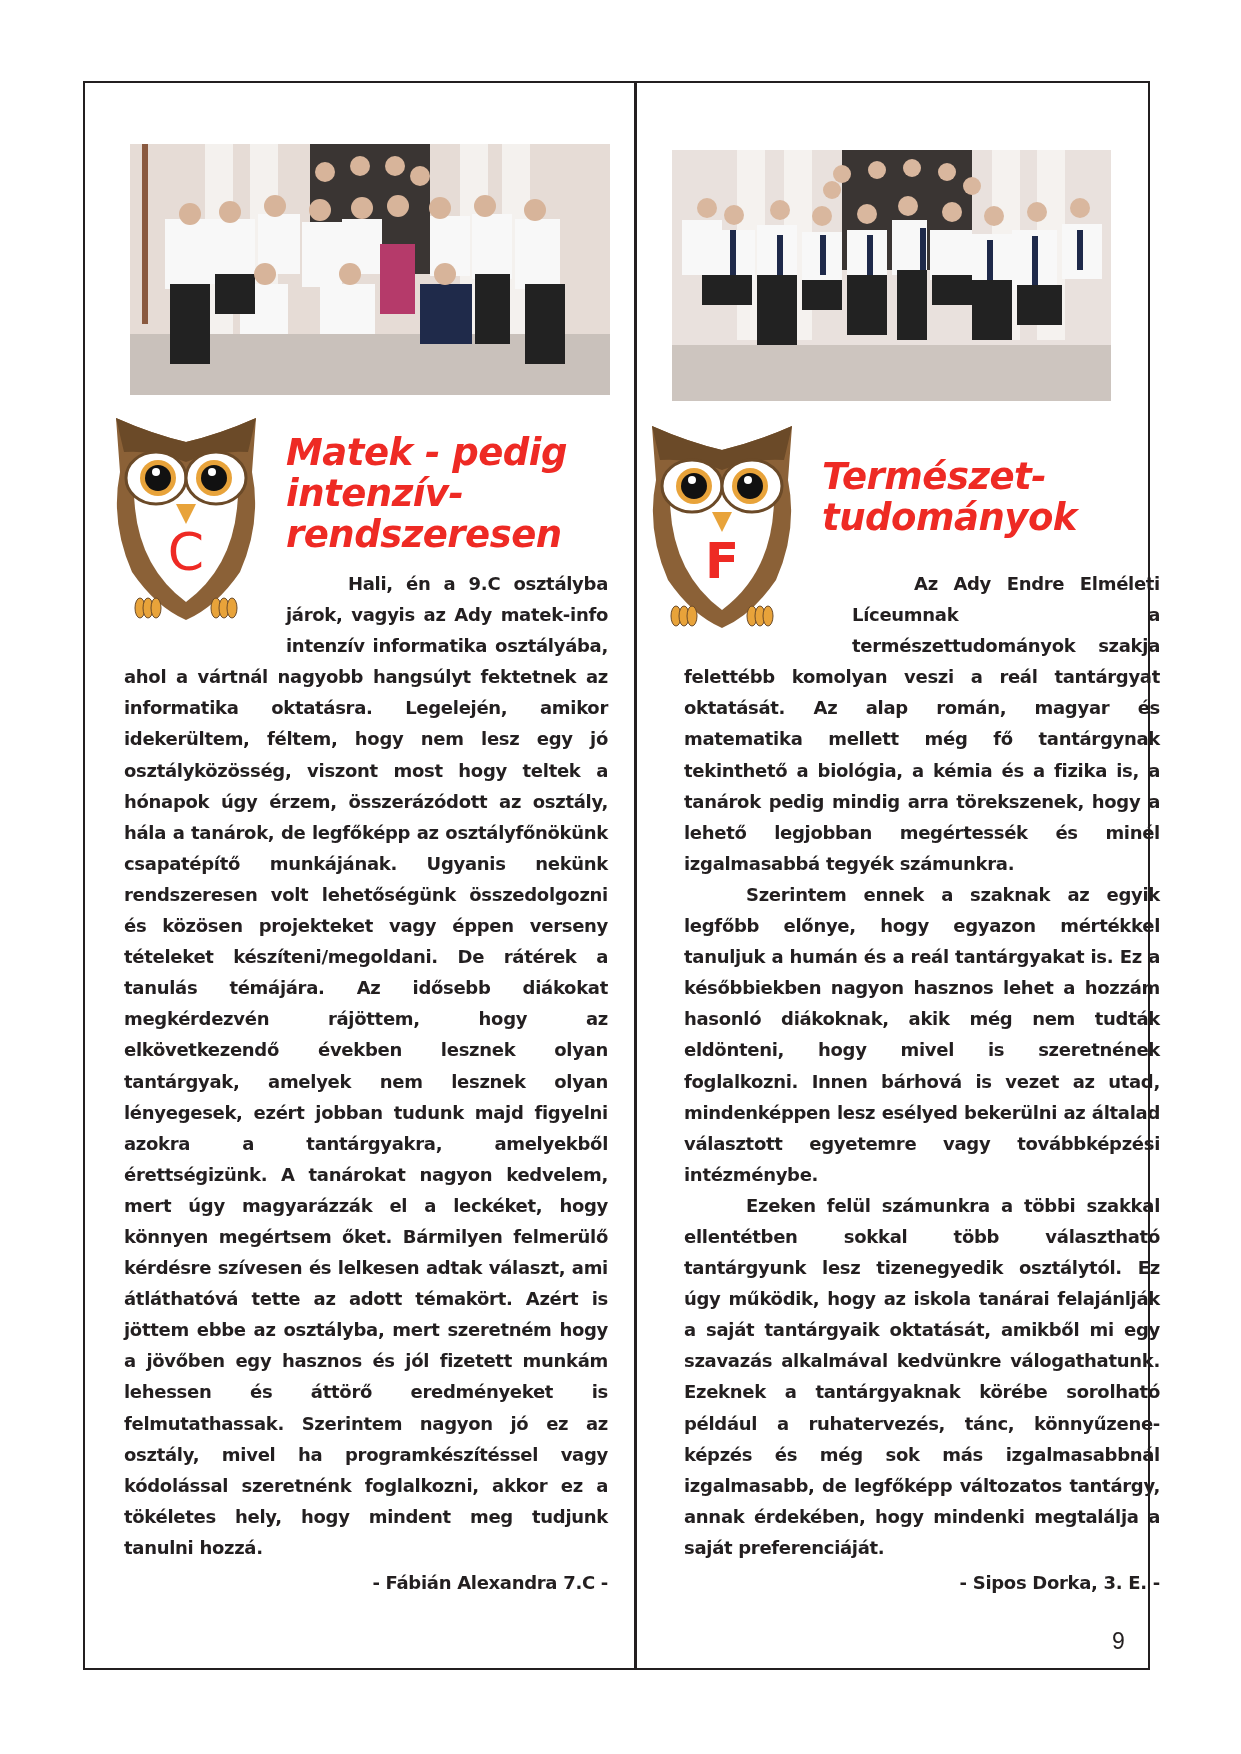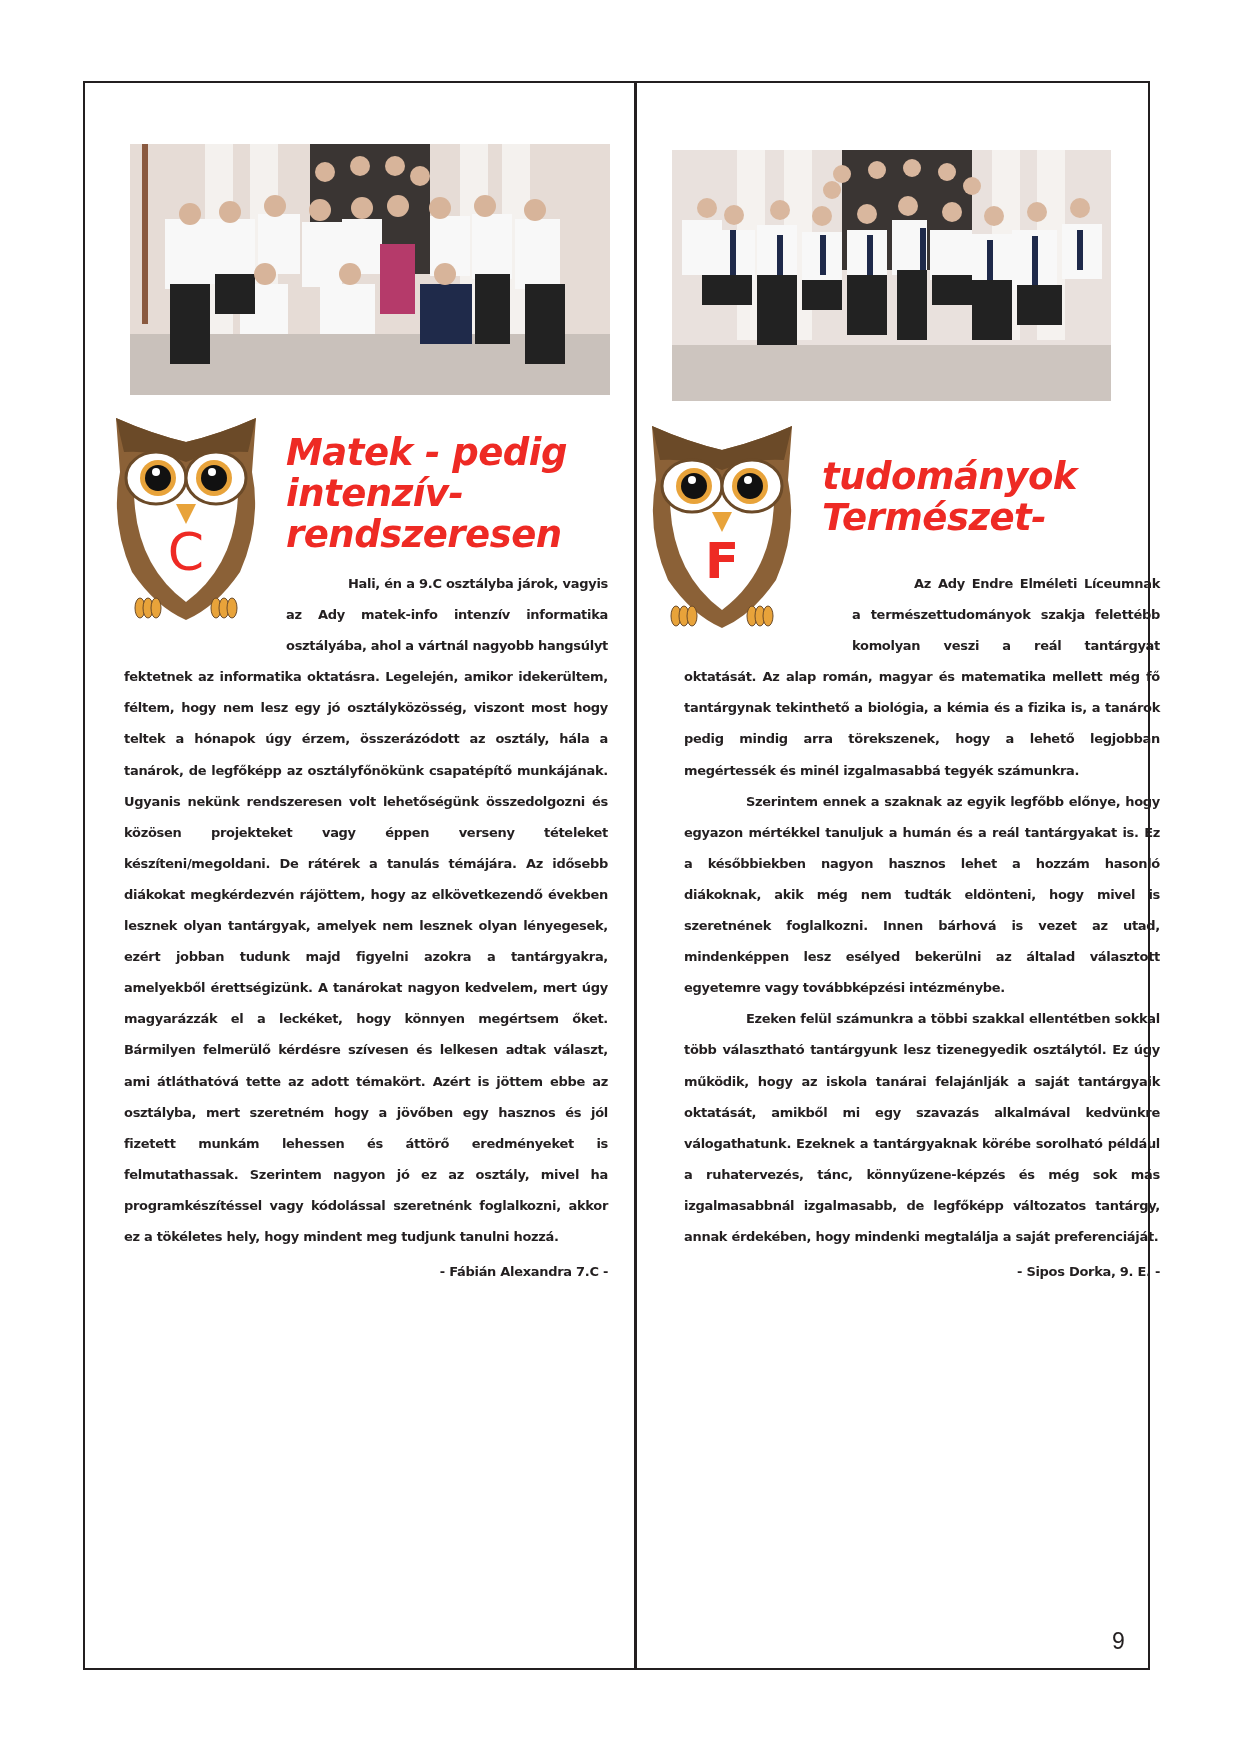--- a/index.html
+++ b/index.html
@@ -13,21 +13,21 @@
     .photo-c { left:130px; top:144px; width:480px; height:251px; }
     .photo-f { left:672px; top:150px; width:439px; height:251px; }
     .owl { position:absolute; }
     .owl svg { width:100%; height:100%; display:block; }
     .owl-c { left:112px; top:412px; width:148px; height:210px; }
     .owl-f { left:648px; top:420px; width:148px; height:210px; }
     .title { position:absolute; color:#ee2a24; font-style:italic; font-weight:bold;
              font-family:"DejaVu Sans", sans-serif; font-size:37px; line-height:41px; letter-spacing:-0.5px; }
     .title-c { left:286px; top:432px; width:320px; }
     .title-f { left:822px; top:456px; width:320px; }
-    .article { position:absolute; font-weight:bold; font-size:13px; line-height:31.1px;
+    .article { position:absolute; font-weight:bold; font-size:18px; line-height:31.1px;
                text-align:justify; font-family:"DejaVu Sans", sans-serif; letter-spacing:-0.3px; }
     .article p { margin:0; }
     .article .indent { text-indent:62px; }
     .art-c { left:124px; top:568px; width:484px; }
     .art-f { left:684px; top:568px; width:476px; }
     .float-box { float:left; height:93px; }
     .art-c .float-box { width:162px; }
     .art-f .float-box { width:168px; }
     .signature { text-align:right; margin-top:4px !important; }
     .page-number { position:absolute; left:1112px; top:1628px; font-size:23px;
@@ -210,25 +210,25 @@
         <ellipse cx="36" cy="196" rx="5" ry="10"></ellipse>
         <ellipse cx="44" cy="196" rx="5" ry="10"></ellipse>
       <ellipse cx="104" cy="196" rx="5" ry="10"></ellipse>
         <ellipse cx="112" cy="196" rx="5" ry="10"></ellipse>
         <ellipse cx="120" cy="196" rx="5" ry="10"></ellipse>
     </g>
   </svg>
 </div>
 
 <div class="title title-f">
+  <div>Természet-</div>
   <div>tudományok</div>
-  <div>Természet-</div>
 </div>
 
 <div class="article art-f">
   <div class="float-box"></div>
   <p class="indent">Az Ady Endre Elméleti Líceumnak a természettudományok szakja felettébb komolyan veszi a reál tantárgyat oktatását. Az alap román, magyar és matematika mellett még fő tantárgynak tekinthető a biológia, a kémia és a fizika is, a tanárok pedig mindig arra törekszenek, hogy a lehető legjobban megértessék és minél izgalmasabbá tegyék számunkra.</p>
   <p class="indent">Szerintem ennek a szaknak az egyik legfőbb előnye, hogy egyazon mértékkel tanuljuk a humán és a reál tantárgyakat is. Ez a későbbiekben nagyon hasznos lehet a hozzám hasonló diákoknak, akik még nem tudták eldönteni, hogy mivel is szeretnének foglalkozni. Innen bárhová is vezet az utad, mindenképpen lesz esélyed bekerülni az általad választott egyetemre vagy továbbképzési intézménybe.</p>
   <p class="indent">Ezeken felül számunkra a többi szakkal ellentétben sokkal több választható tantárgyunk lesz tizenegyedik osztálytól. Ez úgy működik, hogy az iskola tanárai felajánlják a saját tantárgyaik oktatását, amikből mi egy szavazás alkalmával kedvünkre válogathatunk. Ezeknek a tantárgyaknak körébe sorolható például a ruhatervezés, tánc, könnyűzene-képzés és még sok más izgalmasabbnál izgalmasabb, de legfőképp változatos tantárgy, annak érdekében, hogy mindenki megtalálja a saját preferenciáját.</p>
-  <p class="signature">- Sipos Dorka, 9. E. -</p>
+  <p class="signature">- Sipos Dorka, 3. E. -</p>
 </div>
 
 <div class="page-number">9</div>
 
 </body></html>

